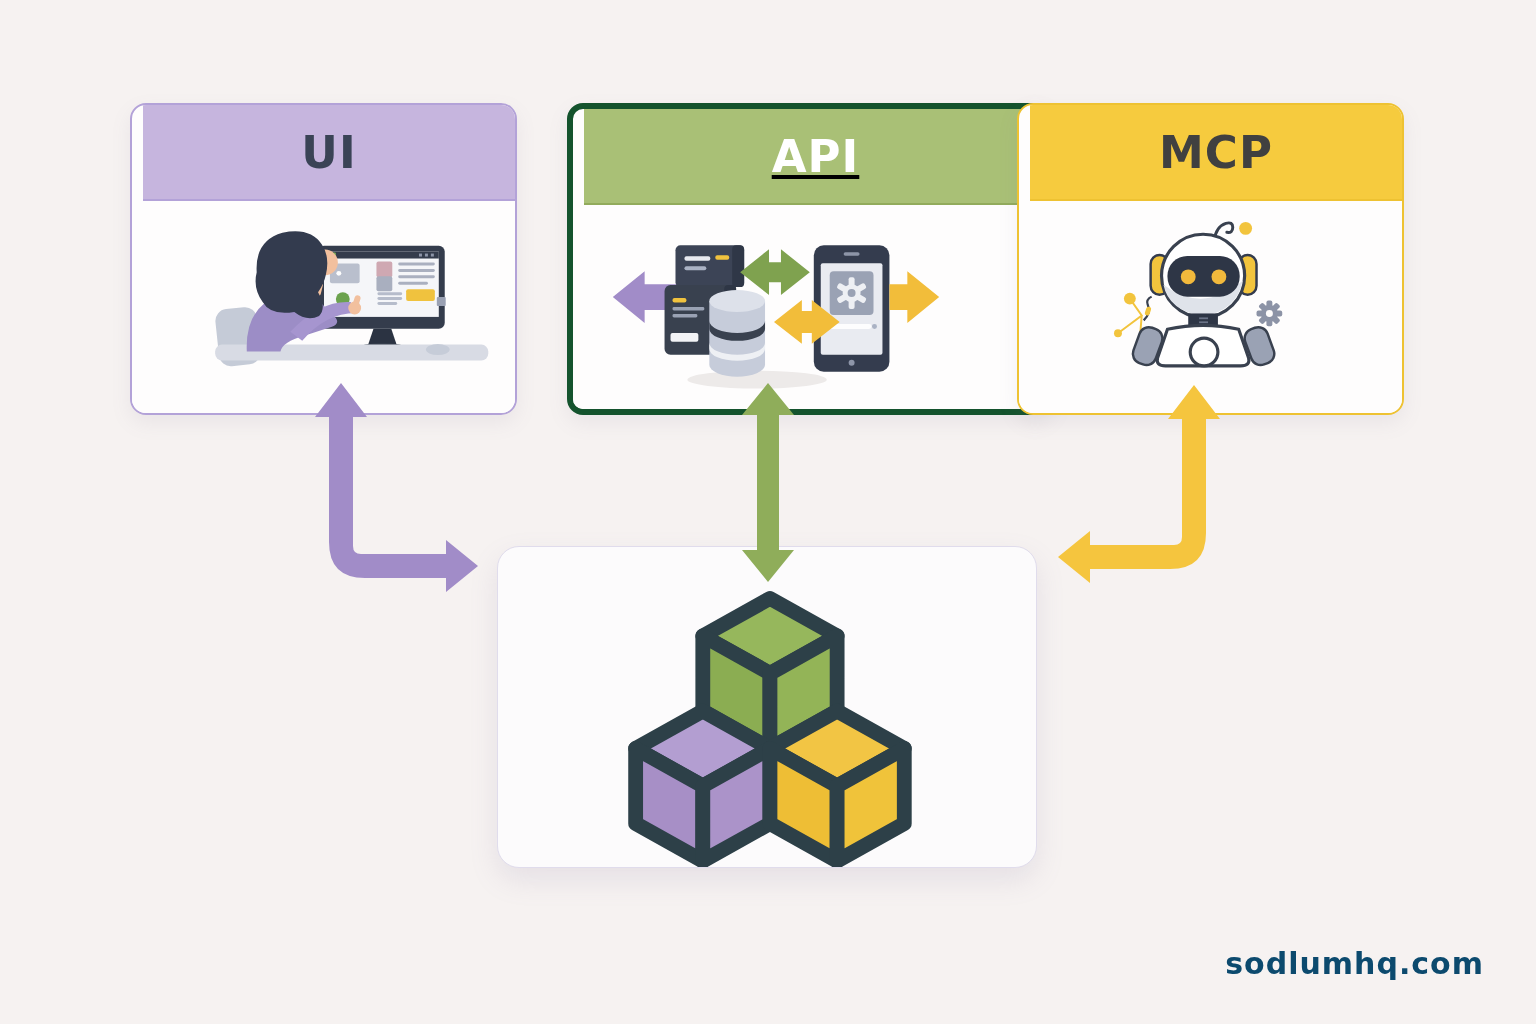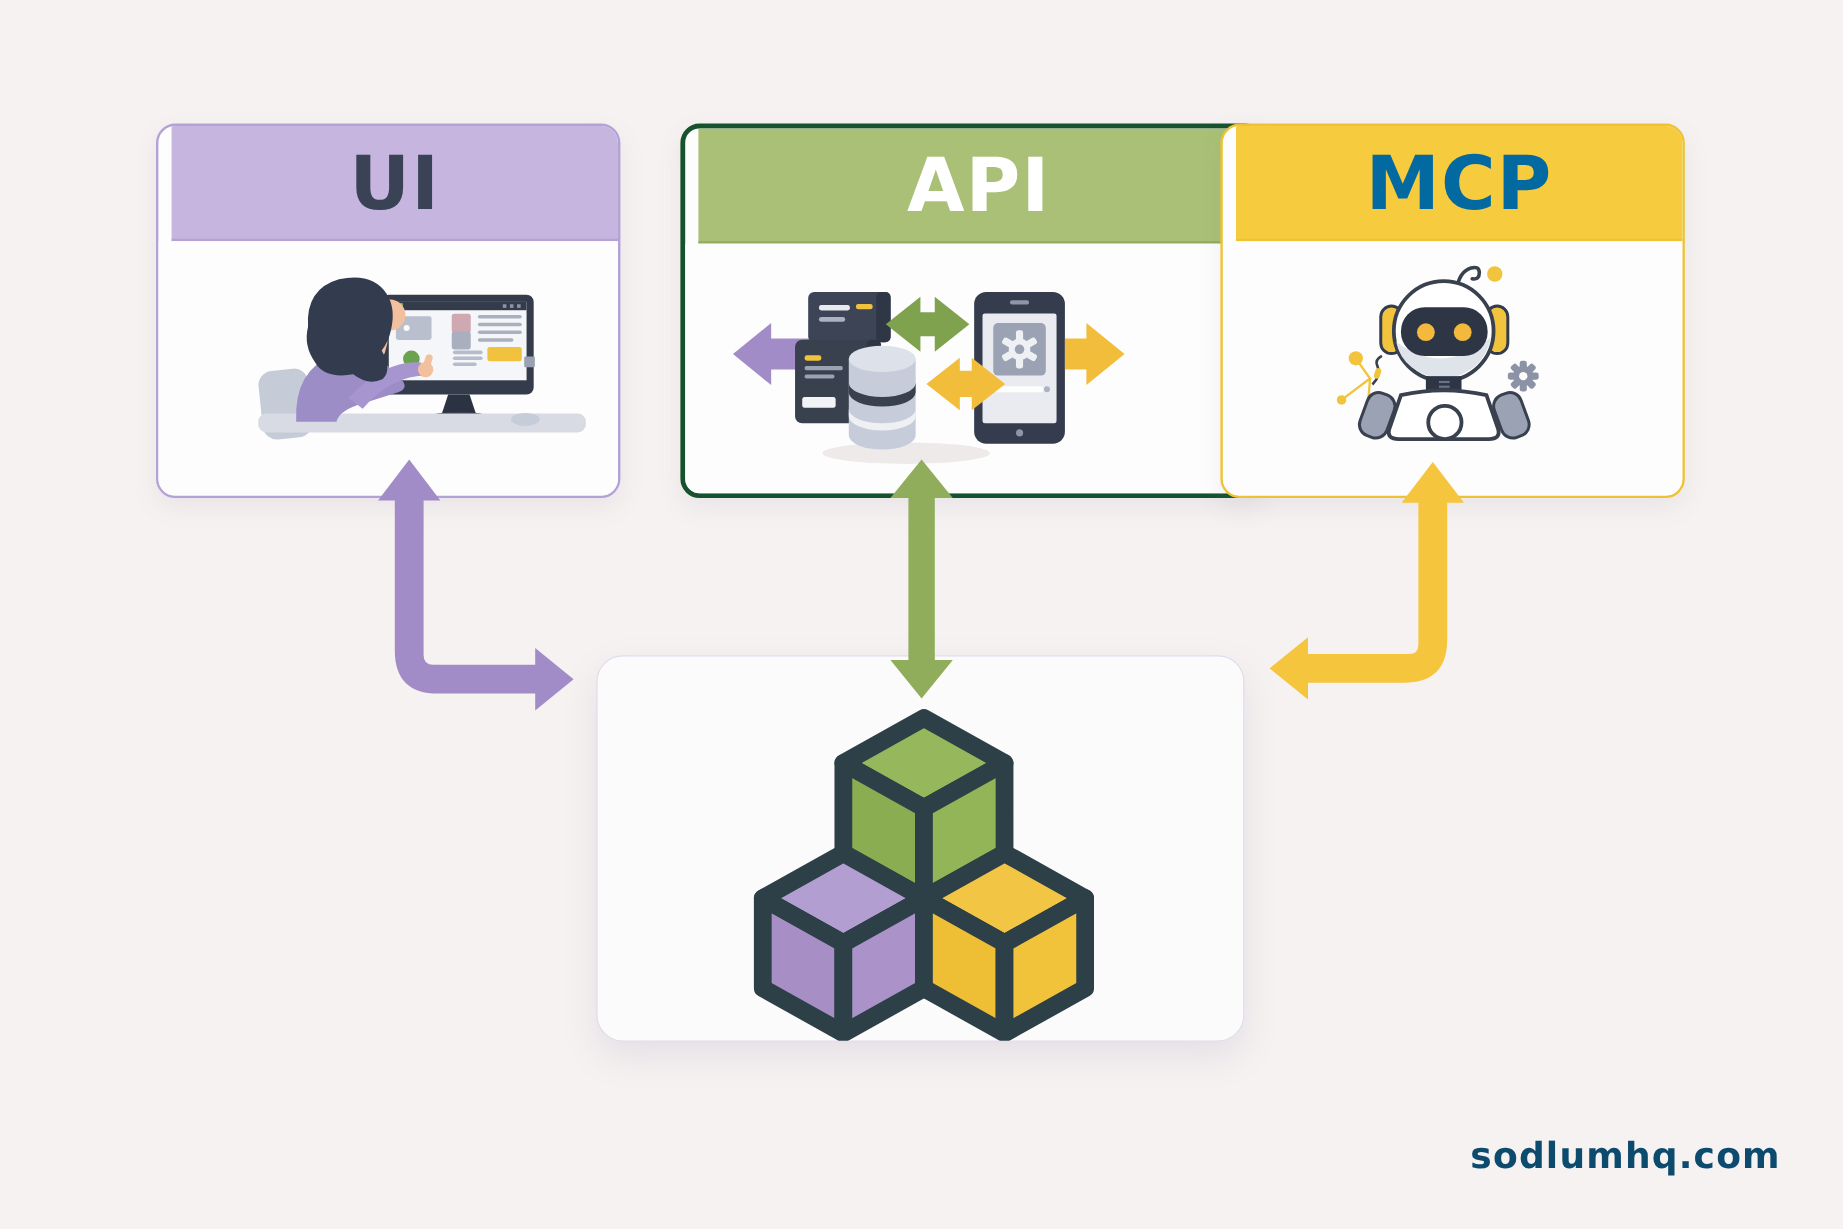--- a/index.html
+++ b/index.html
@@ -17,33 +17,33 @@
     width: 387px; height: 312px;
     top: 103px;
     border-radius: 16px;
     background: #fefdfd;
     overflow: hidden;
     box-shadow: 0 8px 20px rgba(130,120,150,.10);
   }
   .card-header {
     height: 96px;
     display: flex; align-items: center; justify-content: center;
-    font-size: 62px; font-weight: bold; letter-spacing: 1px; margin-left: 11px;
+    font-size: 45px; font-weight: bold; letter-spacing: 1px; margin-left: 11px;
   }
   .card-body { position: relative; height: 216px; background: #fefdfd; }
   .card-body svg { display: block; }
 
   .card-ui  { left: 130px; border: 2px solid #b3a2d8; }
   .card-ui .card-header  { background: #c6b5de; color: #3a4356; border-bottom: 2px solid #b3a2d8; }
 
-  .card-api { left: 567px; width: 486px; border: 4px solid #14532d; }
+  .card-api { left: 567px; width: 486px; border: 6px solid #14532d; text-decoration: underline; }
   .card-api .card-header { background: #a9c076; color: #ffffff; border-bottom: 2px solid #92ab5c; }
 
   .card-mcp { left: 1017px; border: 2px solid #eec232; }
-  .card-mcp .card-header { background: #f6cb3e; color: #0369a1; border-bottom: 2px solid #eec232; }
+  .card-mcp .card-header { background: #f6cb3e; color: #404040; border-bottom: 2px solid #eec232; }
 
   
   .hub {
     position: absolute;
     left: 497px; top: 546px; width: 540px; height: 322px;
     background: #fcfbfc;
     border: 1px solid #e0dcec;
     border-radius: 22px;
     box-shadow: 0 12px 28px rgba(140,130,170,.16);
   }

